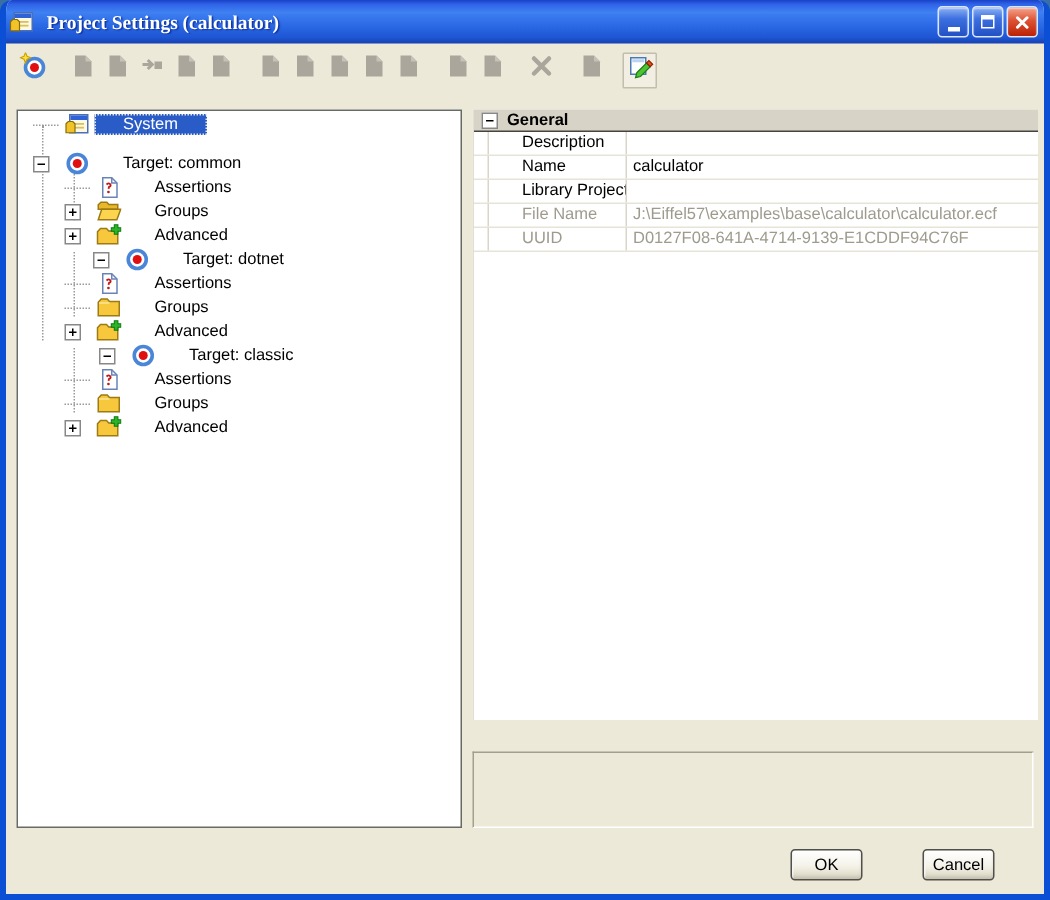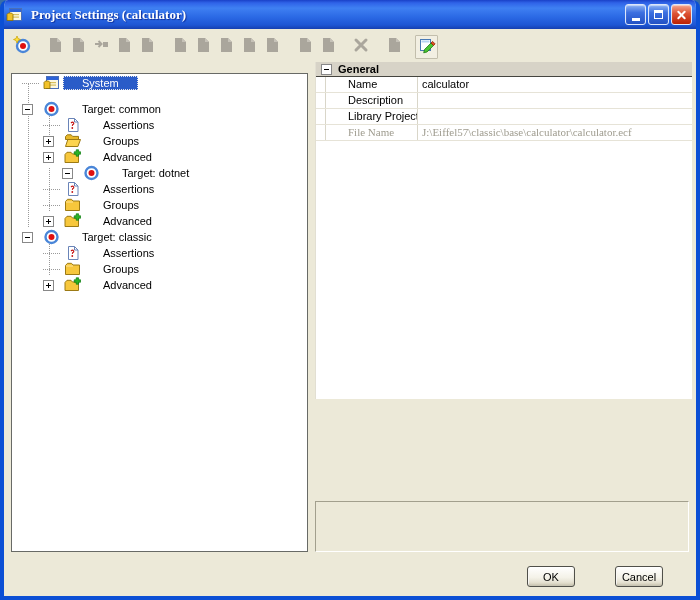--- a/index.html
+++ b/index.html
@@ -51,31 +51,31 @@
     flex:none; margin-right:10px; }
   .exp::before{ content:""; position:absolute; left:2px; right:2px; top:4px; height:1px; background:#000; }
   .exp.plus::after{ content:""; position:absolute; top:2px; bottom:2px; left:4px; width:1px; background:#000; }
   .exp-spacer{ width:21px; height:16px; position:relative; flex:none; }
   .exp-spacer::after{ content:""; position:absolute; left:0; width:17px; top:8px; border-top:1px dotted #9a9a9a; }
   .t-icon{ width:17px; height:16px; flex:none; margin-right:3px; display:flex; align-items:center; }
   .t-label{ padding:1px 19px; line-height:12px; color:#000; }
   .tree-row.selected .t-label{ background:#2a5cc8; color:#fff; outline:1px dotted #e8e8e8; outline-offset:-1px; }
 
   
-  .grid-panel{ position:absolute; left:311px; top:62px; width:377px; height:337px;
+  .grid-panel{ position:absolute; left:311px; top:73px; width:377px; height:407px;
     background:#fff; font-size:11px; border-left:1px solid #e2dfd2; }
   .pg-header{ height:15px; background:#d7d3c7; border-bottom:1px solid #45453f;
     display:flex; align-items:center; gap:6px; padding-left:5px; font-weight:bold; }
   .pg-header .exp{ margin-right:0; width:11px; height:11px; }
   .pg-row{ display:flex; height:16px; line-height:15px; border-bottom:1px solid #e6e3d7; }
   .pg-ind{ width:10px; border-right:1px solid #d9d6c9; flex:none; }
   .pg-label{ width:92px; padding-left:22px; border-right:1px solid #d9d6c9; flex:none;
     overflow:hidden; white-space:nowrap; }
   .pg-value{ flex:1; padding-left:4px; overflow:hidden; white-space:nowrap; }
-  .pg-row.disabled .pg-label, .pg-row.disabled .pg-value{ color:#9e9b8e;font-family:Liberation Serif, serif; }
+  .pg-row.disabled .pg-label, .pg-row.disabled .pg-value{ color:#9e9b8e; }
 
   
   .desc-panel{ position:absolute; left:311px; top:501px; width:374px; height:51px;
     background:#ece9d8; border:1px solid; border-color:#a29f8d #ffffff #ffffff #a29f8d; }
 
   
   .dlg-btn{ position:absolute; top:566px; width:48px; height:21px; font-size:11px;
     font-family:inherit; color:#000;
     border:1px solid #50504a; border-radius:3px;
     background:linear-gradient(180deg,#ffffff 0%,#f4f2e8 55%,#deDAc8 92%,#d2cec0 100%);
@@ -307,21 +307,21 @@
       <div class="tree-row" style="padding-left: 31px;">
         <span class="exp plus"></span>
         <span class="t-icon">
           <svg width="17" height="16" viewBox="0 0 17 16">
             <path d="M1 5.5 L3 3.3 h4 L8.5 5 h6 v8.5 H1 z" fill="#f7c73c" stroke="#9c7a14"></path>
             <path d="M12.2 0.8 h2.4 v2 h2 v2.4 h-2 v2 h-2.4 v-2 h-2 v-2.4 h2 z" fill="#2cb428" stroke="#0c7a10" stroke-width="0.7"></path>
           </svg>
         </span>
         <span class="t-label">Advanced</span>
       </div>
-      <div class="tree-row" style="padding-left: 10px;">
+      <div class="tree-row" style="padding-left: 10px; margin-left: 44px;">
         <span class="exp minus"></span>
         <span class="t-icon">
           <svg width="17" height="16" viewBox="0 0 17 16">
             <circle cx="8.5" cy="8" r="6" fill="#fff" stroke="#4a86d8" stroke-width="2.4"></circle>
             <circle cx="8.5" cy="8" r="3" fill="#e01010"></circle>
           </svg>
         </span>
         <span class="t-label">Target: classic</span>
       </div>
       <div class="tree-row" style="padding-left: 31px;">
@@ -359,37 +359,42 @@
     </div>
 
   <div class="grid-panel">
     <div class="pg-header">
       <span class="exp"></span>
       <span>General</span>
     </div>
     <div id="pg-rows">
         <div class="pg-row">
           <div class="pg-ind"></div>
+          <div class="pg-label">Description</div>
+          <div class="pg-value"></div>
+        </div>
+        <div class="pg-row">
+          <div class="pg-ind"></div>
           <div class="pg-label">Name</div>
           <div class="pg-value">calculator</div>
-        </div>
-        <div class="pg-row">
-          <div class="pg-ind"></div>
-          <div class="pg-label">Description</div>
-          <div class="pg-value"></div>
         </div>
         <div class="pg-row">
           <div class="pg-ind"></div>
           <div class="pg-label">Library Project</div>
           <div class="pg-value"></div>
         </div>
         <div class="pg-row disabled">
           <div class="pg-ind"></div>
           <div class="pg-label">File Name</div>
-          <div class="pg-value">J:\Eiffel57\classic\base\calculator\calculator.ecf</div>
+          <div class="pg-value">J:\Eiffel57\examples\base\calculator\calculator.ecf</div>
+        </div>
+        <div class="pg-row disabled">
+          <div class="pg-ind"></div>
+          <div class="pg-label">UUID</div>
+          <div class="pg-value">D0127F08-641A-4714-9139-E1CDDF94C76F</div>
         </div>
       </div>
   </div>
 
   <div class="desc-panel"></div>
 
   <button class="dlg-btn ok">OK</button>
   <button class="dlg-btn cancel">Cancel</button>
 </div>
 

